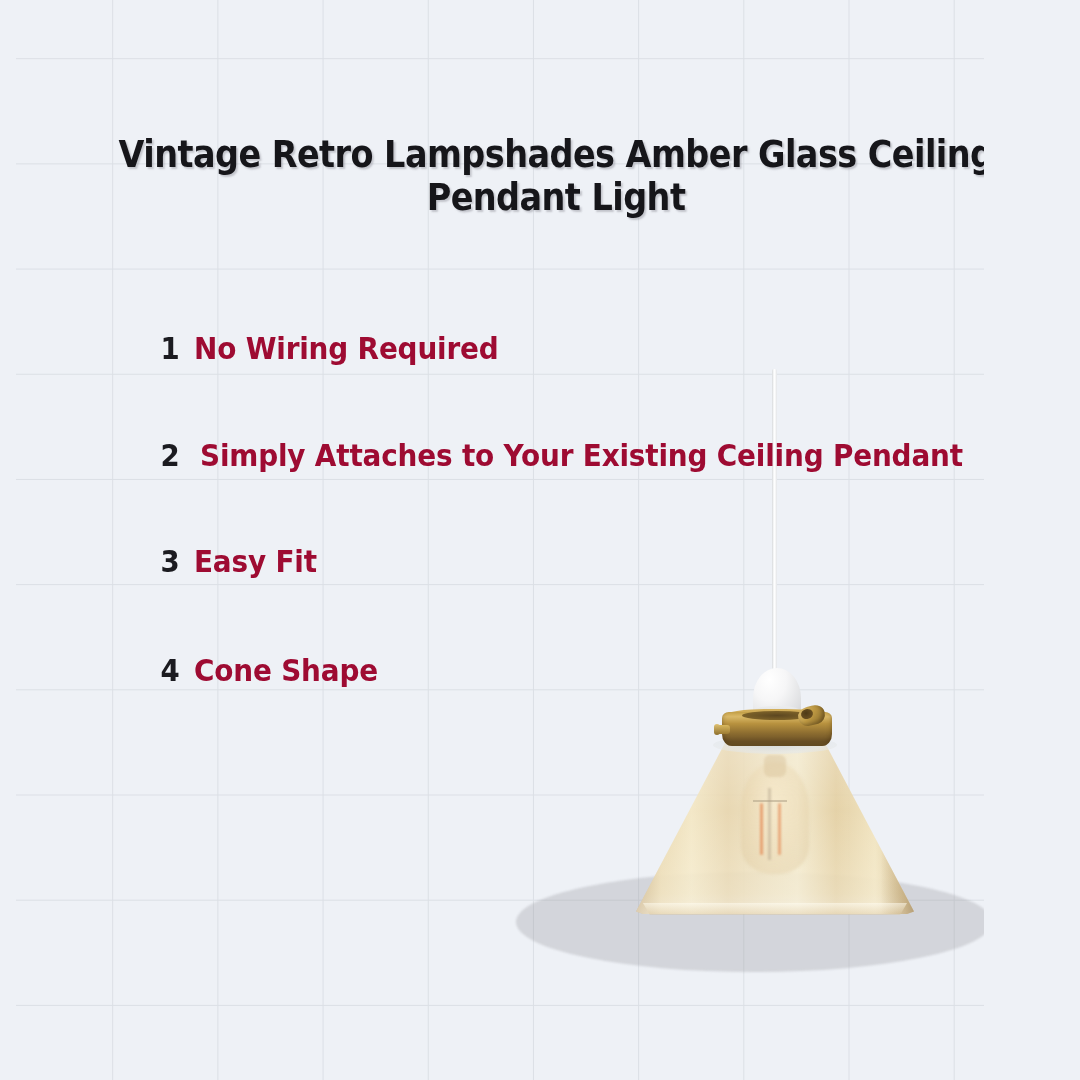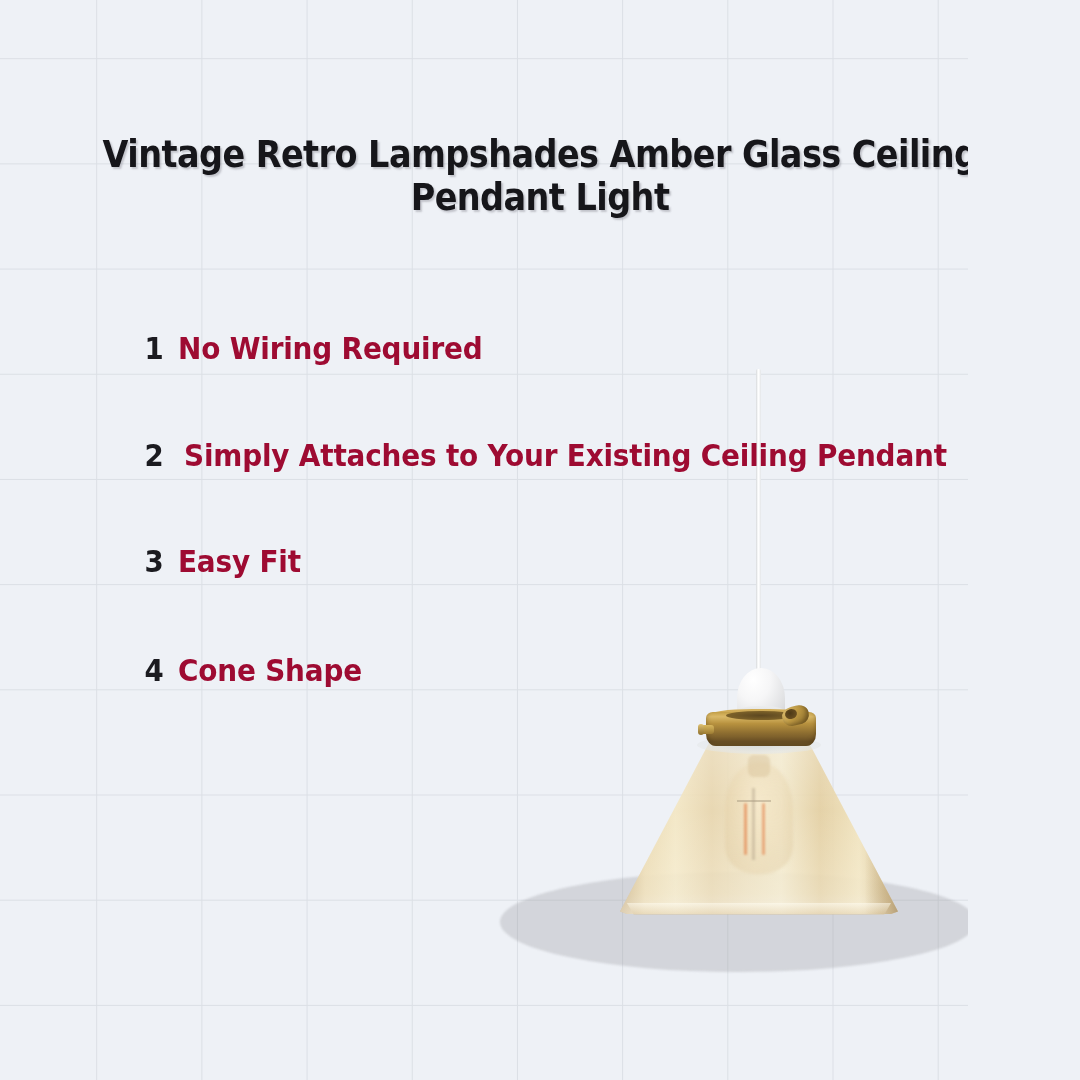--- a/index.html
+++ b/index.html
@@ -2,21 +2,21 @@
 <html><head>
 <meta charset="utf-8">
 <style>
   html,body{margin:0;padding:0;}
   body{
     width:1080px;height:1080px;overflow:hidden;
     background:#eef1f6;
     font-family:"Liberation Sans", sans-serif;
     position:relative;
   }
-  #stage{position:absolute;inset:0;width:968px;height:1080px;overflow:hidden;}
+  #stage{position:absolute;inset:0;width:968px;height:1080px;overflow:hidden;margin-left:16px;}
 
   
   .grid-bg{
     position:absolute;inset:0;
     background-color:#eef1f6;
     background-image:
       linear-gradient(to right, #dbdfe5 1.4px, transparent 1.4px),
       linear-gradient(to bottom, #dbdfe5 1.4px, transparent 1.4px);
     background-size:105.2px 105.2px;
     background-position:-9px -47px;

